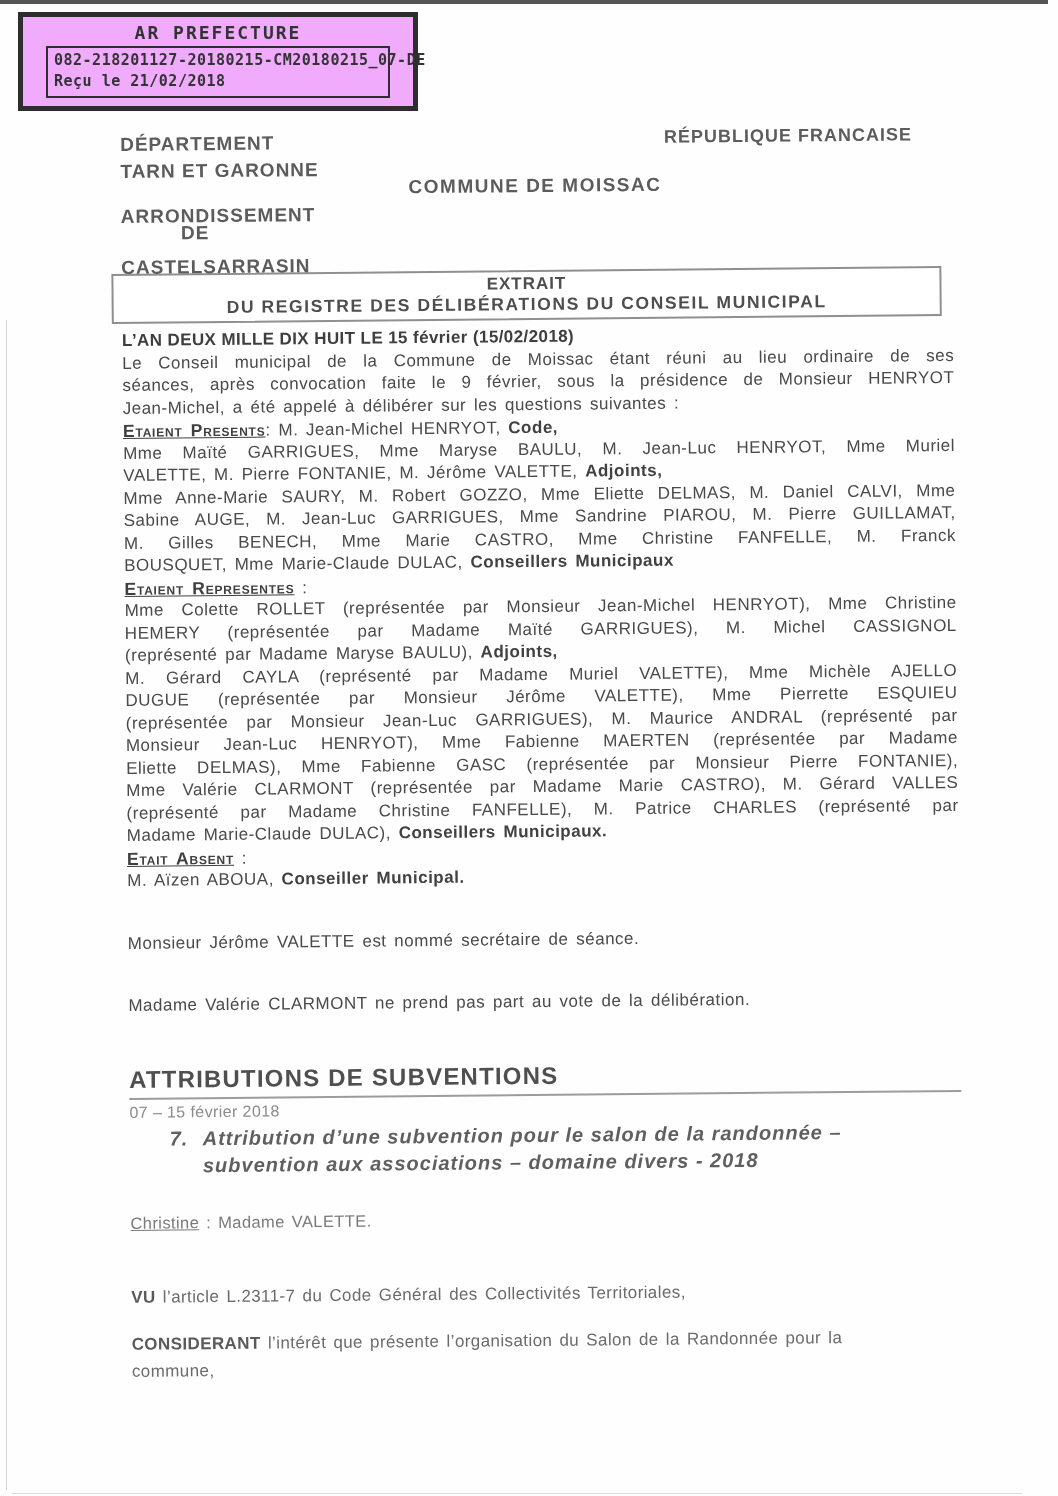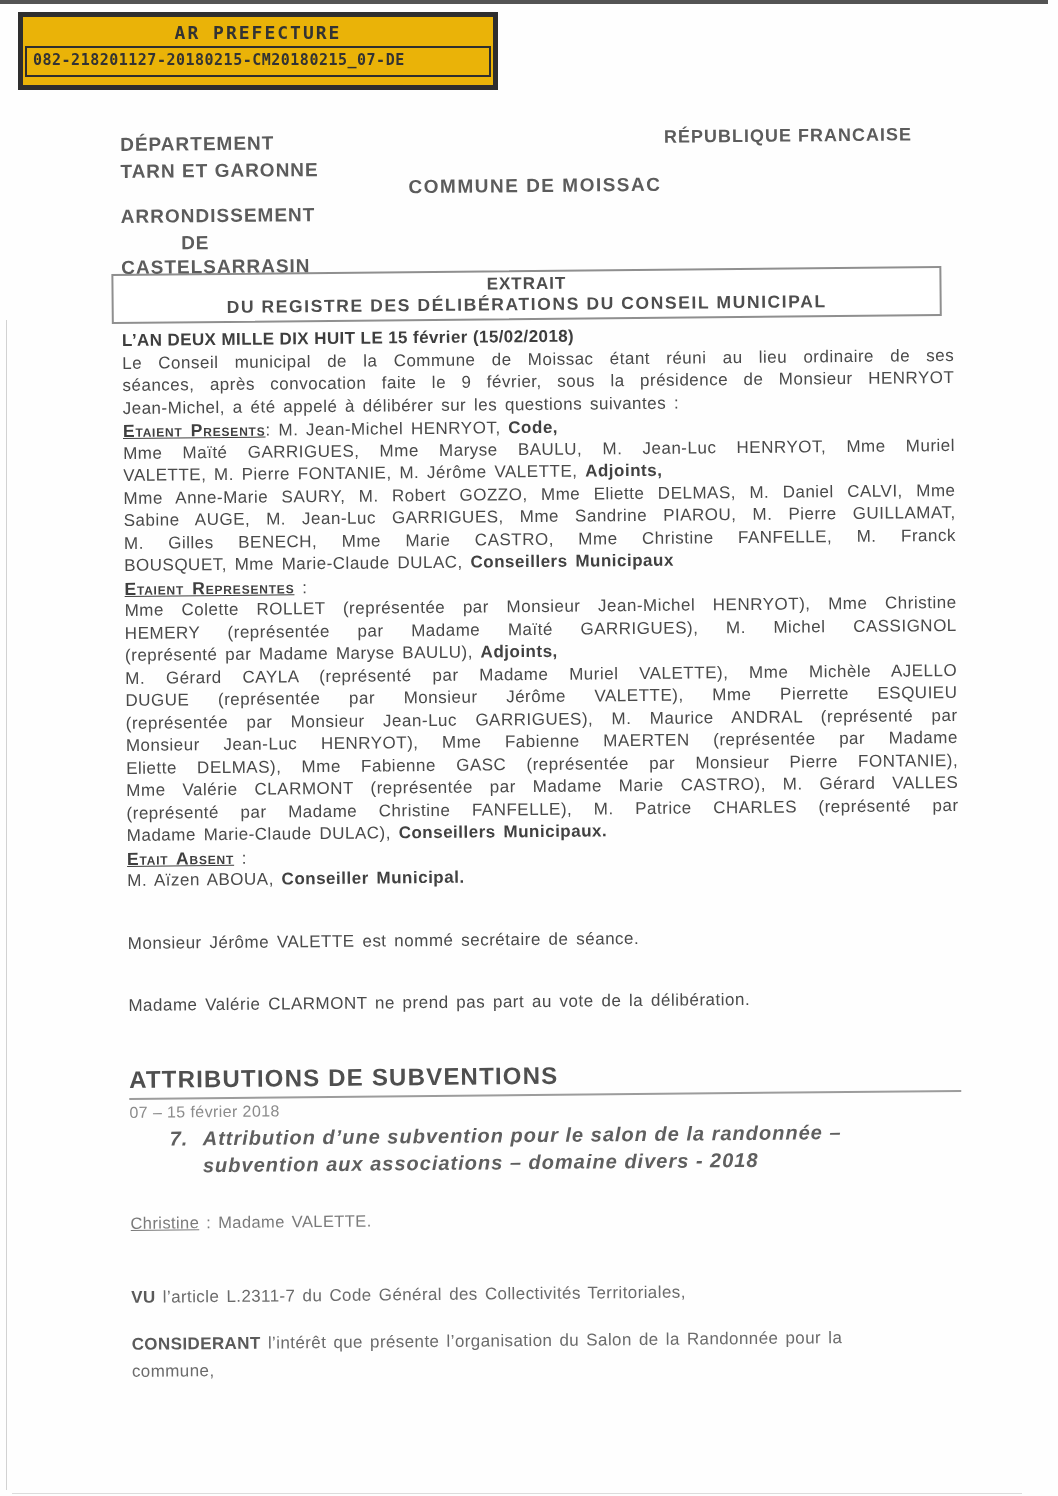--- a/index.html
+++ b/index.html
@@ -10,43 +10,43 @@
     font-family:"Liberation Sans",sans-serif;
     color:#474747;
   }
   
   .topstrip{position:absolute;top:0;left:0;width:1048px;height:4px;background:#3c3c3c;opacity:.88;}
   .leftedge{position:absolute;left:6px;top:320px;bottom:6px;width:1px;background:#d2d2d2;}
   .bottomedge{position:absolute;left:12px;right:36px;bottom:2px;height:1px;background:#dcdcdc;}
 
   
   .stamp{
-    position:absolute;left:18px;top:12px;width:480px;box-sizing:border-box;
-    border:5px solid #2e2e2e;background:#eab308;
+    position:absolute;left:18px;top:12px;width:400px;box-sizing:border-box;
+    border:5px solid #2e2e2e;background:#f0abfc;
     font-family:"DejaVu Sans Mono",monospace;color:#333;
   }
   .stamp-title{text-align:center;font-size:18px;font-weight:bold;letter-spacing:2px;padding:5px 0 3px;}
-  .stamp-inner{border:2px solid #2e2e2e;margin:0 2px 8px;padding:2px 6px 4px;
+  .stamp-inner{border:2px solid #2e2e2e;margin:0 23px 8px;padding:2px 6px 4px;
     font-size:15px;font-weight:bold;line-height:21px;letter-spacing:.5px;white-space:nowrap;}
 
   
   .content{
     position:absolute;left:0;top:130px;width:1058px;box-sizing:border-box;
     padding:0 106px 0 120px;
     transform:rotate(-0.55deg);transform-origin:529px 0;
   }
 
   .hdr{position:relative;height:140px;font-weight:bold;color:#5c5c5c;}
   .hdr div{position:absolute;font-size:19px;letter-spacing:1px;white-space:nowrap;}
   .hdr-dep1{left:0;top:0;}
   .hdr-dep2{left:0;top:27px;}
   .hdr-rep{right:40px;top:-2px;font-size:18px !important;}
   .hdr-com{left:288px;top:45px;letter-spacing:1.5px !important;}
   .hdr-arr1{left:0;top:72px;}
-  .hdr-arr2{left:60px;top:99px;}
+  .hdr-arr2{left:60px;top:89px;}
   .hdr-arr3{left:0;top:123px;}
 
   .extrait{
     margin-left:-10px;width:830px;box-sizing:border-box;
     border:2px solid #8f8f8f;background:#fff;
     text-align:center;font-weight:bold;color:#4e4e4e;
     padding:2px 0 3px;
   }
   .extrait .e1{font-size:17px;line-height:19px;letter-spacing:1px;}
   .extrait .e2{font-size:17.5px;line-height:22px;letter-spacing:1.6px;}
@@ -89,20 +89,21 @@
 <body>
 
 <div class="topstrip"></div>
 <div class="leftedge"></div>
 <div class="bottomedge"></div>
 
 <div class="stamp">
   <div class="stamp-title">AR PREFECTURE</div>
   <div class="stamp-inner">
     <div>082-218201127-20180215-CM20180215_07-DE</div>
+    <div>Reçu le 21/02/2018</div>
   </div>
 </div>
 
 <div class="content">
 
   <div class="hdr">
     <div class="hdr-dep1">DÉPARTEMENT</div>
     <div class="hdr-dep2">TARN ET GARONNE</div>
     <div class="hdr-rep">RÉPUBLIQUE FRANCAISE</div>
     <div class="hdr-com">COMMUNE DE MOISSAC</div>

